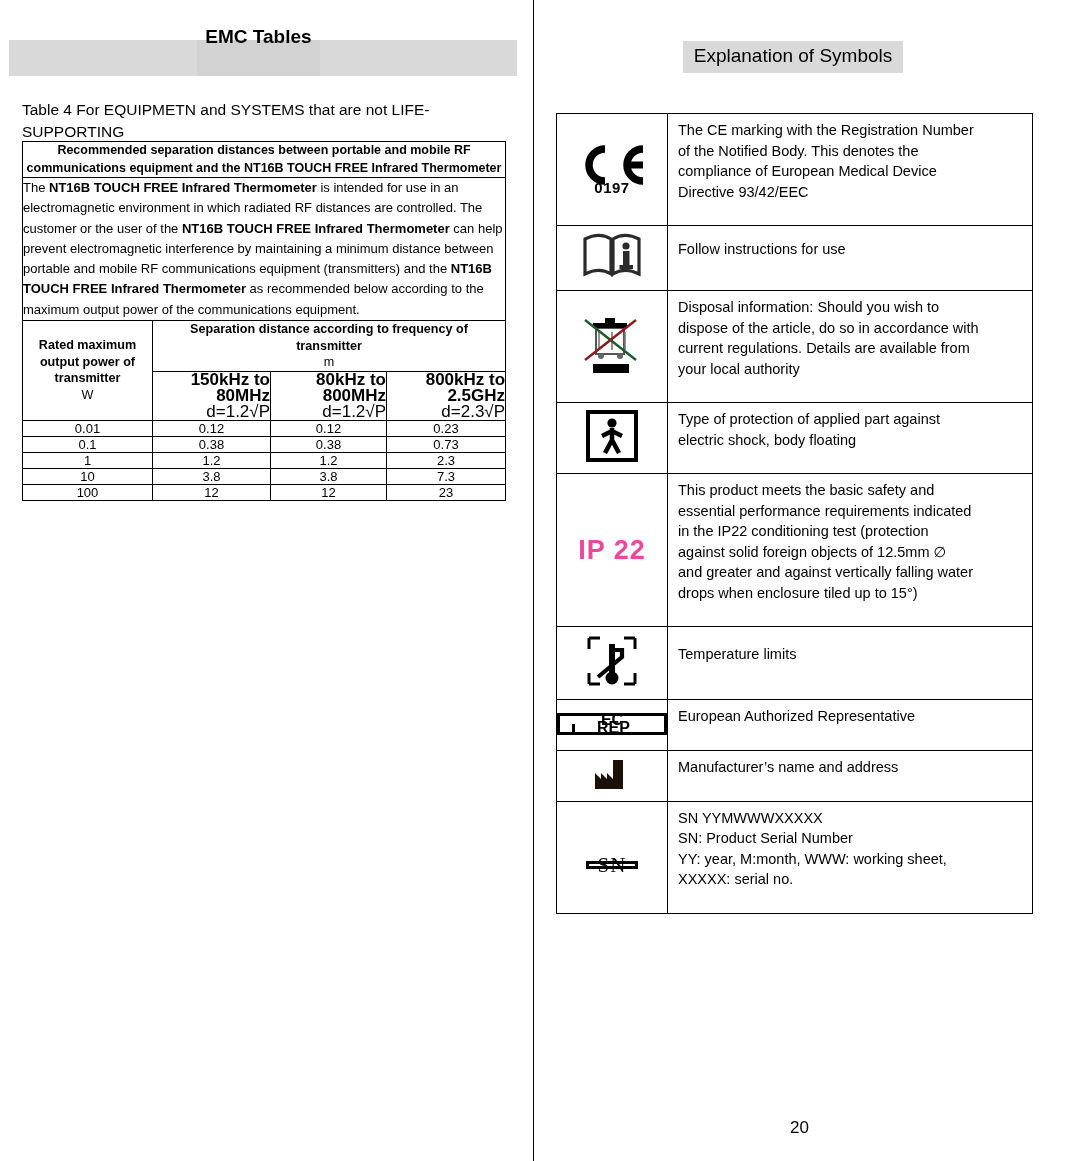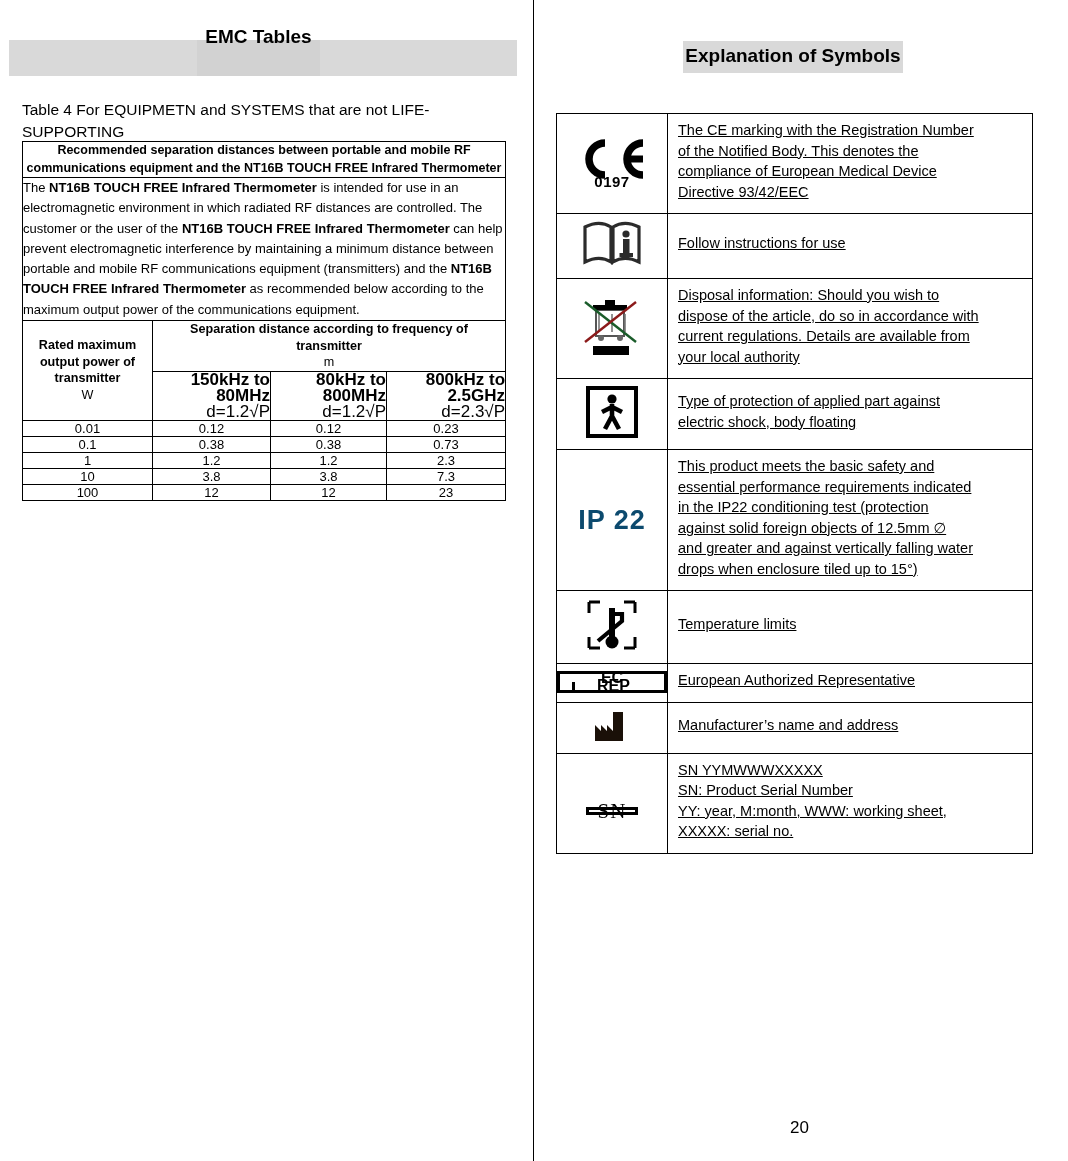--- a/index.html
+++ b/index.html
@@ -15,21 +15,21 @@
 
   
   .emc-band{position:absolute;left:9px;top:40px;width:508px;height:36px;background:#d9d9d9;}
   .emc-title-hl{position:absolute;left:197px;top:40px;width:123px;height:36px;background:#d2d2d2;}
   .emc-title{position:absolute;left:197px;top:26px;width:123px;text-align:center;
     font-size:19px;font-weight:bold;letter-spacing:0px;}
 
   
   .sym-title-hl{position:absolute;left:683px;top:41px;width:220px;height:32px;background:#d9d9d9;}
   .sym-title{position:absolute;left:683px;top:45px;width:220px;text-align:center;
-    font-size:19px;font-weight:bold;}
+    font-size:19px;font-weight:normal;}
 
   
   .caption{position:absolute;left:22px;top:99px;width:470px;font-size:15.5px;line-height:22px;}
 
   
   .emc-table{position:absolute;left:22px;top:141px;width:483px;border-collapse:collapse;
     table-layout:fixed;}
   .emc-table td,.emc-table th{border:1px solid #000;padding:0;vertical-align:middle;margin-left:35px;}
   .th-top{text-align:center;font-weight:bold;font-size:12.5px;line-height:17.5px;
     padding:3px 7px 4px 7px;}
@@ -40,27 +40,27 @@
   .freq-cell{text-align:right;font-size:17px;line-height:16px;padding:4px 1px;}
   .freq-cell .f1{font-weight:bold;}
   .freq-cell .f2{font-weight:normal;}
   .num-cell{text-align:center;font-size:13px;padding:2px 0 3px 0;}
 
   
   .sym-table{position:absolute;left:556px;top:113px;width:477px;border-collapse:collapse;
     table-layout:fixed;}
   .sym-table td{border:1px solid #000;vertical-align:middle;}
   .sym-icon-cell{width:111px;text-align:center;padding:6px 0;}
-  .sym-text-cell{padding:6px 9px 11px 10px;font-size:14.5px;line-height:20.5px;text-decoration:underline;}
+  .sym-text-cell{padding:6px 9px 23px 10px;font-size:14.5px;line-height:20.5px;}
   .sym-text-cell .ln{display:block;}
 
   
   .ce-wrap{display:inline-block;text-align:center;line-height:1;}
   .ce-num{font-size:15px;font-weight:bold;letter-spacing:0.5px;margin-top:1px;}
-  .ip22{font-size:27px;font-weight:bold;letter-spacing:1px;color:#0c4a6e;}
+  .ip22{font-size:27px;font-weight:bold;letter-spacing:1px;color:#ec4899;}
   .ecrep{display:inline-block;border:3px solid #000;padding:0;line-height:0;}
   .ecrep span{display:inline-block;font-size:16px;font-weight:bold;padding:4px 22px;vertical-align:middle;}
   .ecrep .sep{border-left:3px solid #000;}
   .sn-box{display:inline-block;border:3px solid #000;padding:1px 9px;
     font-size:21px;font-family:"Liberation Serif",serif;letter-spacing:1px;}
 
   
   .pageno{position:absolute;font-size:17px;}
   .pageno-left{left:248px;top:1130px;margin-top:44px;}
   .pageno-right{left:790px;top:1118px;}

